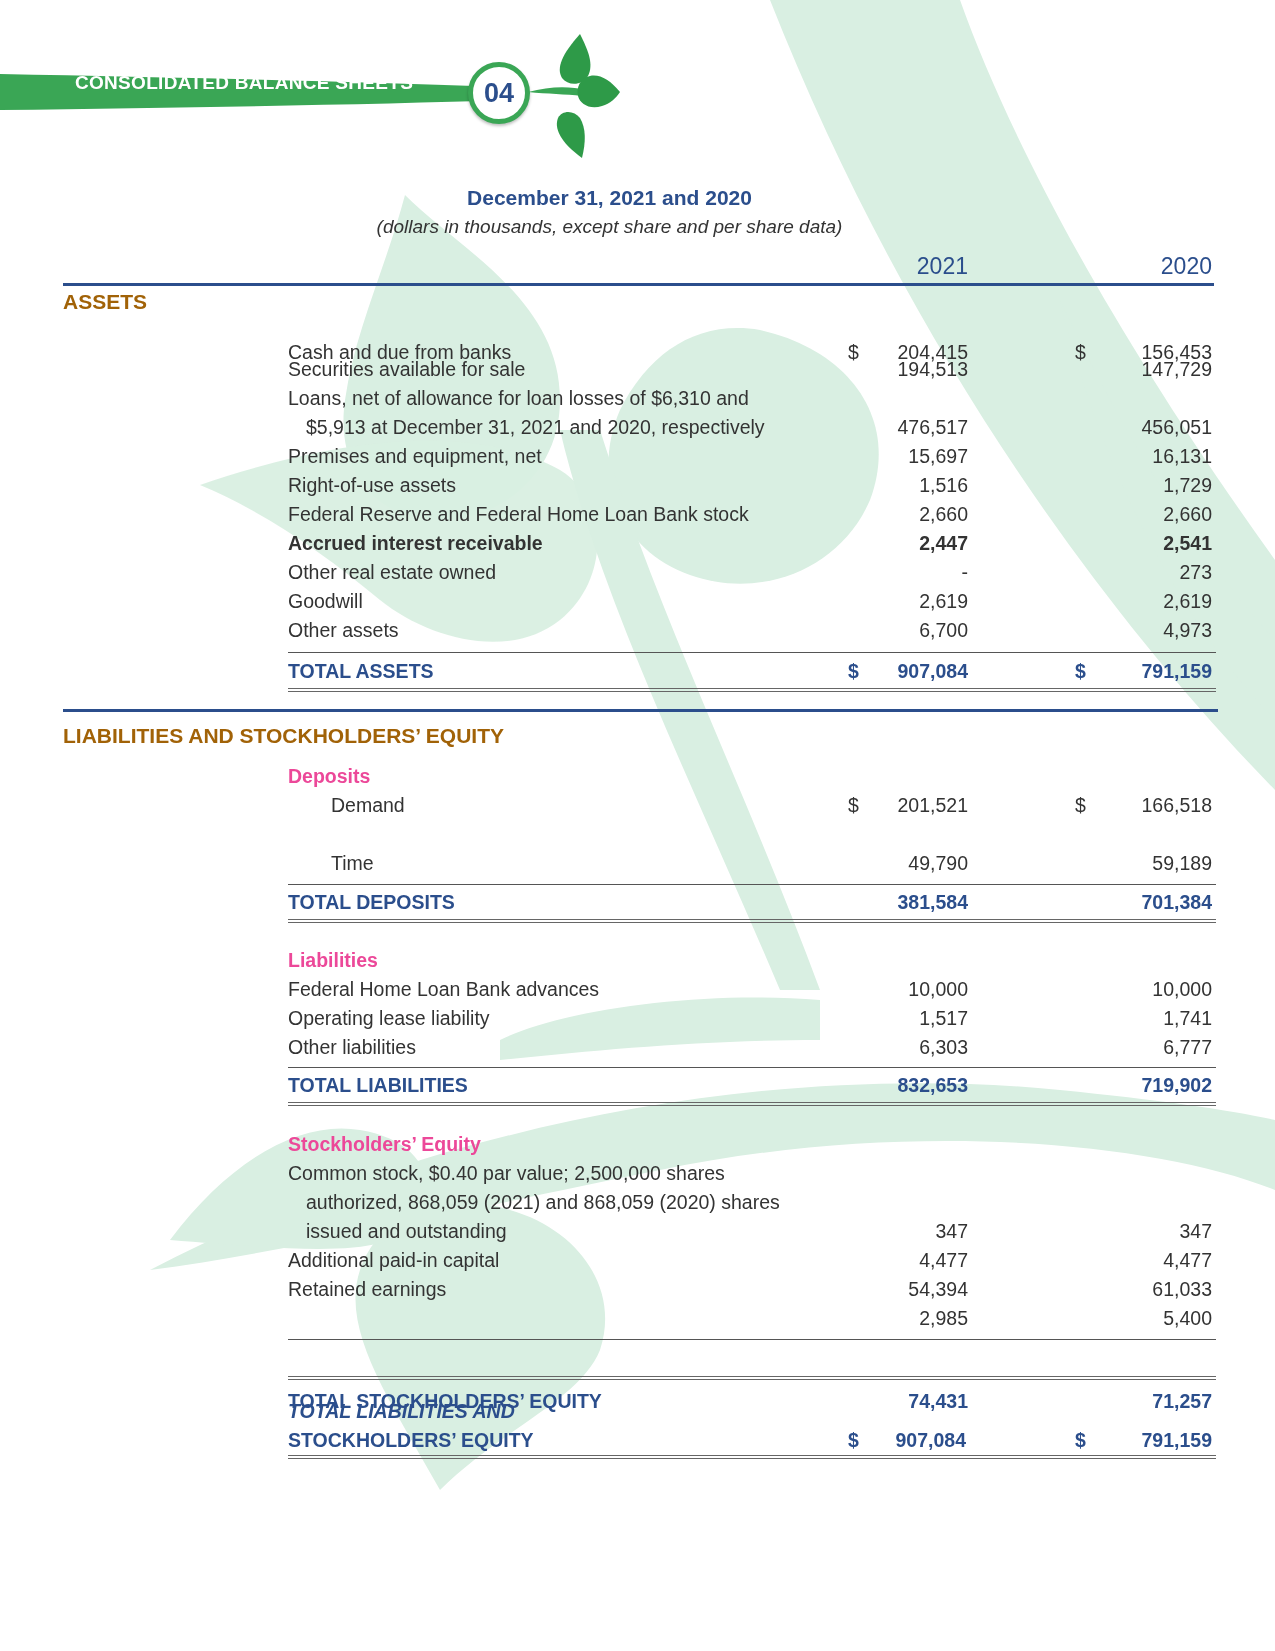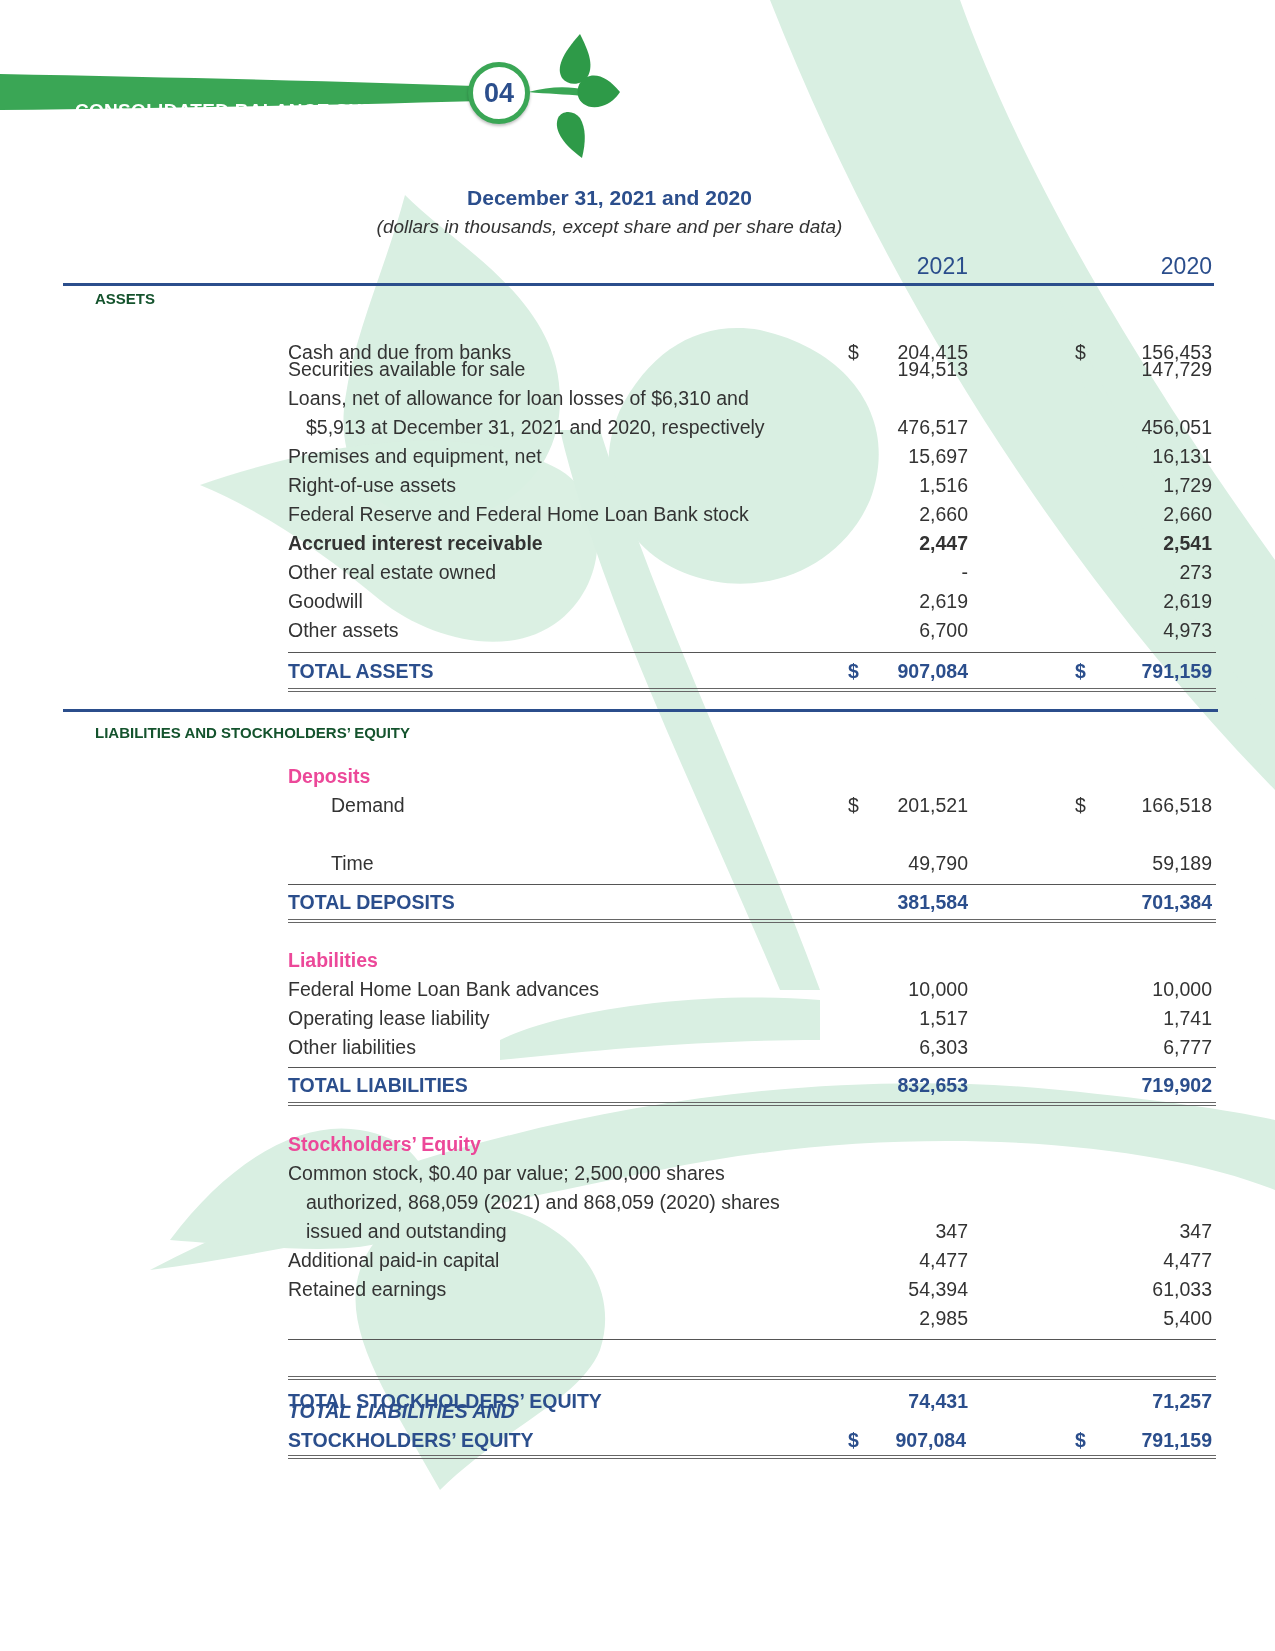--- a/index.html
+++ b/index.html
@@ -3,34 +3,34 @@
 <meta charset="utf-8">
 <style>
   html, body { margin:0; padding:0; }
   body { width:1275px; height:1651px; position:relative; overflow:hidden; background:#ffffff;
          font-family:"Liberation Sans", sans-serif; color:#333333; }
   .bg { position:absolute; left:0; top:0; width:1275px; height:1651px; z-index:0; }
   .layer { position:absolute; left:0; top:0; width:1275px; height:1651px; z-index:1; }
 
   
   .band { position:absolute; left:0; top:74px; width:520px; height:36px; }
-  .band-title { position:absolute; left:75px; top:100px; font-size:19px; font-weight:bold; color:#ffffff; letter-spacing:0.3px; }
+  .band-title { position:absolute; left:75px; top:72px; font-size:19px; font-weight:bold; color:#ffffff; letter-spacing:0.3px; }
   .badge { position:absolute; left:468px; top:62px; width:62px; height:62px; border-radius:50%;
            background:#ffffff; border:5px solid #3aa655; box-sizing:border-box; box-shadow:0 2px 3px rgba(0,0,0,0.25);
            display:flex; align-items:center; justify-content:center; }
   .badge span { font-size:27px; font-weight:bold; color:#2b4e8c; }
   .leaves { position:absolute; left:520px; top:30px; width:100px; height:130px; }
 
   .title { position:absolute; left:0; width:1275px; text-align:center; }
   .t1 { top:186px; font-size:21px; font-weight:bold; color:#2b4e8c; left:-28px; }
   .t2 { top:216px; font-size:19px; font-style:italic; color:#333333; left:-28px; }
 
   .yr { position:absolute; top:253px; font-size:23px; color:#2b4e8c; text-align:right; width:140px; }
   .rule-blue { position:absolute; height:3px; background:#2b4e8c; }
-  .sec { position:absolute; font-size:15px; font-weight:bold; color:#14532d;margin-left:32px; }
+  .sec { position:absolute; font-size:21px; font-weight:bold; color:#a16207; }
 
   .row { position:absolute; left:288px; width:924px; height:28px; font-size:19.5px; line-height:28px; }
   .row .lbl { position:absolute; left:0; white-space:nowrap; }
   .row .lbl.ind1 { left:18px; }
   .row .lbl.ind2 { left:43px; }
   .row .d1 { position:absolute; left:560px; }
   .row .v1 { position:absolute; right:244px; text-align:right; }
   .row .d2 { position:absolute; left:787px; }
   .row .v2 { position:absolute; right:0; text-align:right; }
   .row.total { color:#2b4e8c; font-weight:bold; }

